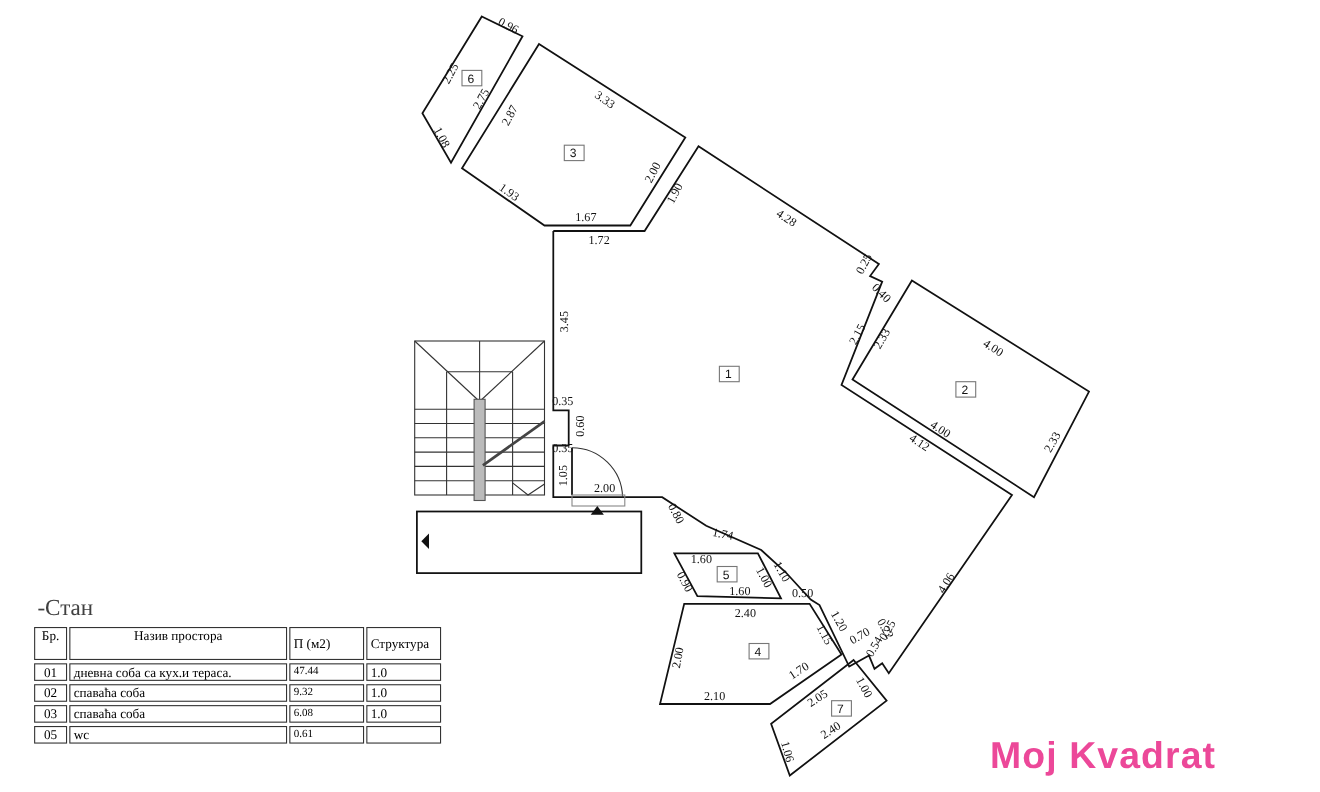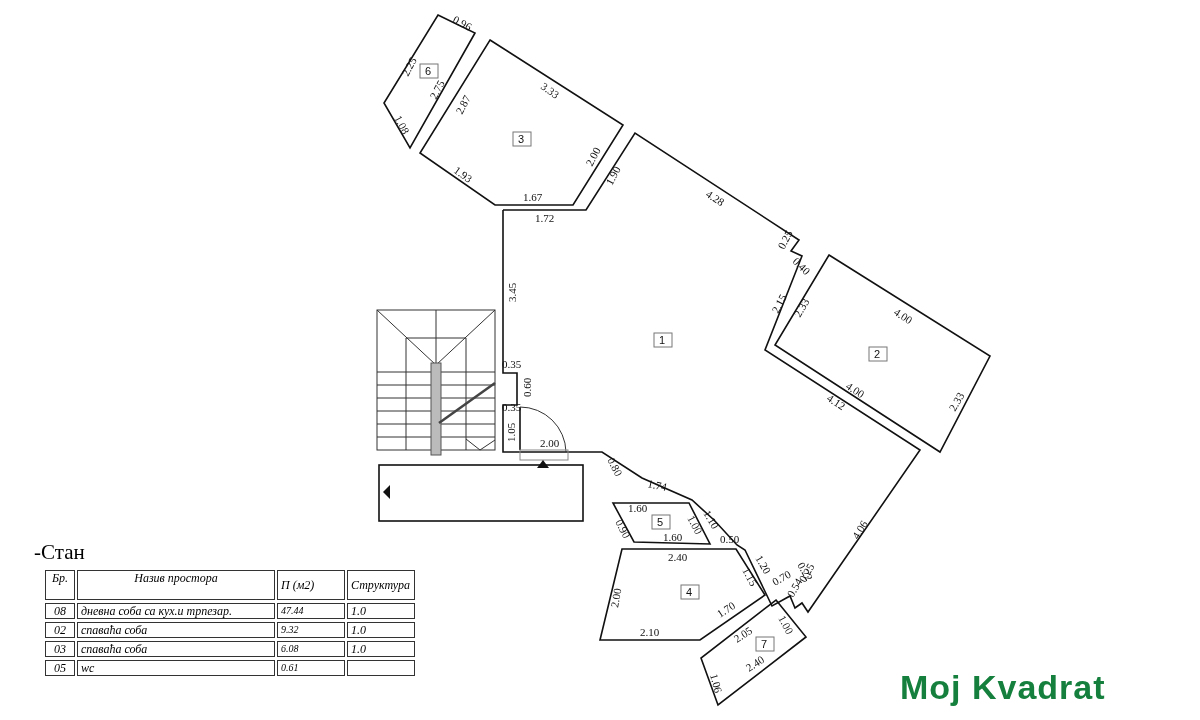--- a/index.html
+++ b/index.html
@@ -3,29 +3,29 @@
 <meta charset="utf-8">
 <style>
   html, body { margin:0; padding:0; background:#ffffff; }
   body { width:1200px; height:720px; position:relative; overflow:hidden; font-family:"Liberation Serif", serif; }
   #plan { position:absolute; left:0; top:0; width:1200px; height:720px; }
   .wall { fill:none; stroke:#111; stroke-width:1.6; }
   .thin { fill:none; stroke:#333; stroke-width:1; }
   .dim { font-family:"Liberation Serif", serif; font-size:11px; fill:#111; }
   .roomlbl { fill:#fff; stroke:#777; stroke-width:1; }
   .roomnum { font-family:"Liberation Sans", sans-serif; font-size:11px; fill:#111; }
-  .legend-title { position:absolute; left:34px; top:540px; font-size:21px; color:#000000; }
-  table.legend { position:absolute; left:43px; top:567px; border-collapse:separate; border-spacing:2px 3px; font-size:12px;font-style:italic; }
+  .legend-title { position:absolute; left:34px; top:540px; font-size:21px; color:#404040; }
+  table.legend { position:absolute; left:29px; top:567px; border-collapse:separate; border-spacing:2px 3px; font-size:12px; }
   table.legend td { border:1.5px solid #333; padding:0 3px; height:14px; line-height:14px; white-space:nowrap; }
   table.legend tr.head td { height:28px; vertical-align:top; font-size:12px; }
   .c-no { width:22px; text-align:center; }
   .c-name { width:190px;margin-left:44px; }
   .c-area { width:60px; text-align:left; font-size:10px; }
   .c-str { width:60px; text-align:left; }
-  .watermark { position:absolute; left:900px; top:668px; font-family:"Liberation Sans", sans-serif; font-weight:bold; font-size:34px; color:#15803d; letter-spacing:1px; }
+  .watermark { position:absolute; left:900px; top:668px; font-family:"Liberation Sans", sans-serif; font-weight:bold; font-size:34px; color:#ec4899; letter-spacing:1px; }
 </style>
 </head>
 <body>
 
 <svg id="plan" viewBox="0 0 1200 720" xmlns="http://www.w3.org/2000/svg">
 
   <g>
     <polygon class="wall" points="438,15 475,33 410,148 384,103"></polygon>
     <text class="dim" x="452" y="22" transform="rotate(28 452 22)">0.96</text>
     <text class="dim" x="408" y="77" transform="rotate(-62 408 77)">2.25</text>
@@ -151,22 +151,22 @@
 <div class="legend-title">-Стан</div>
 <table class="legend">
   <tbody>
       <tr class="head">
     <td class="c-no">Бр.</td>
     <td class="c-name" style="text-align:center">Назив простора</td>
     <td class="c-area" style="font-size:12px;vertical-align:middle">П (м2)</td>
     <td class="c-str" style="vertical-align:middle">Структура</td>
   </tr>
   <tr>
-    <td class="c-no">08</td>
-    <td class="c-name">дневна соба са кух.и трпезар.</td>
+    <td class="c-no">01</td>
+    <td class="c-name">дневна соба са кух.и тераса.</td>
     <td class="c-area">47.44</td>
     <td class="c-str">1.0</td>
   </tr>
   <tr>
     <td class="c-no">02</td>
     <td class="c-name">спаваћа соба</td>
     <td class="c-area">9.32</td>
     <td class="c-str">1.0</td>
   </tr>
   <tr>

